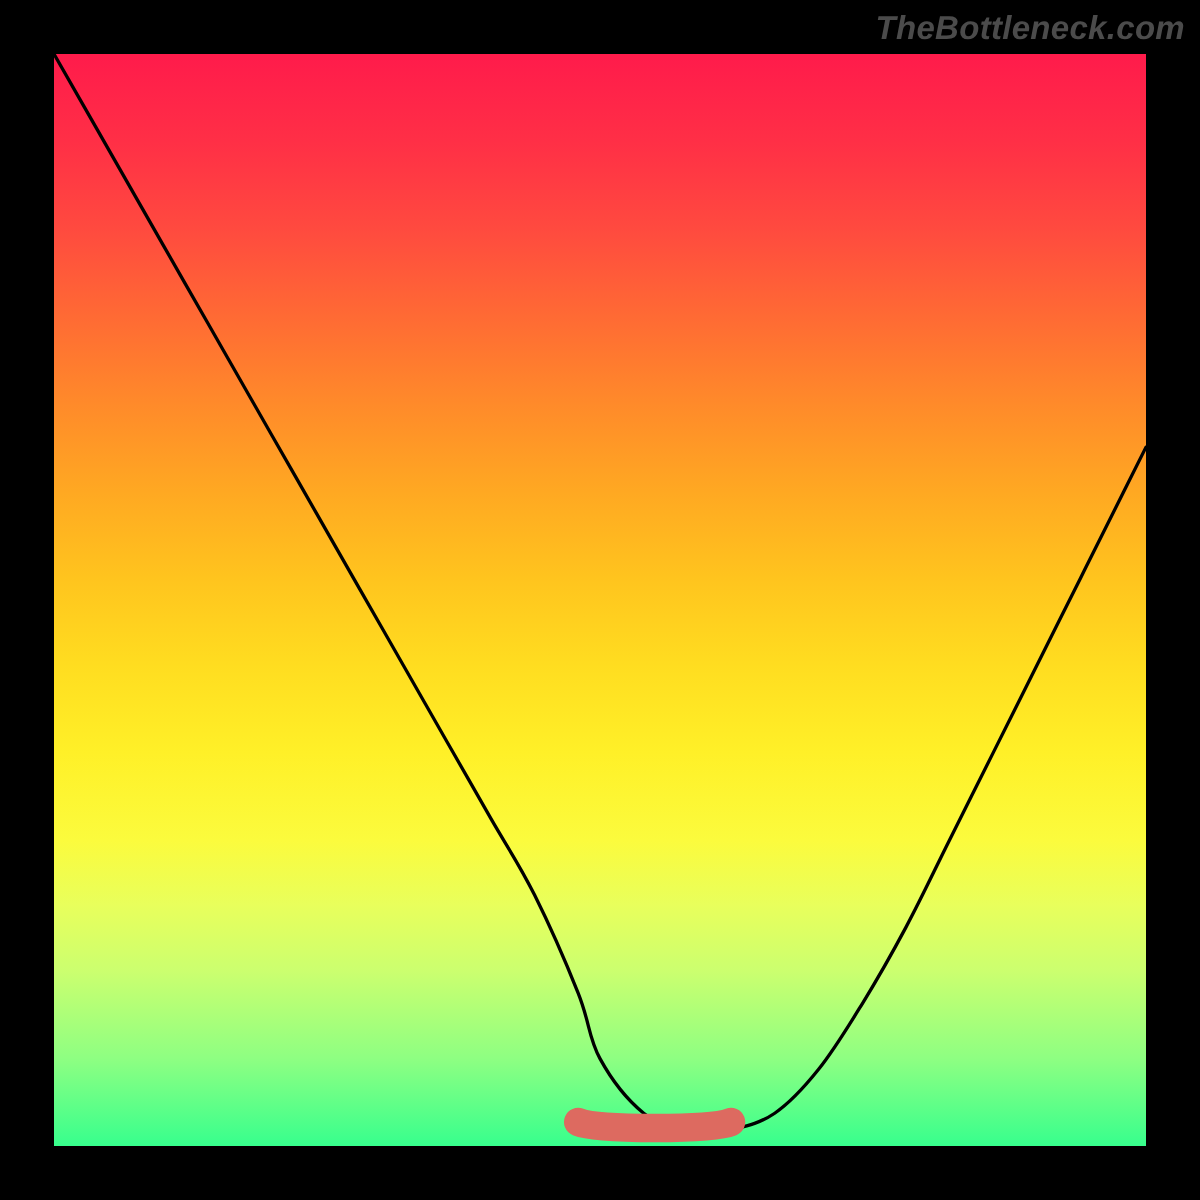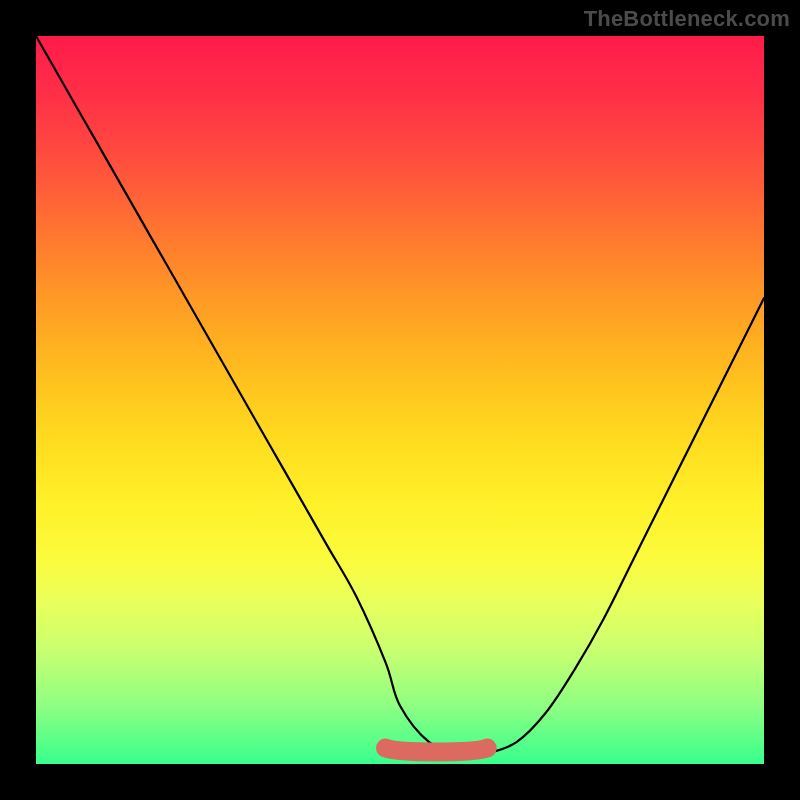--- a/index.html
+++ b/index.html
@@ -51,20 +51,21 @@
   }
   .watermark {
     position: absolute;
     top: 6px;
     right: 10px;
     font-size: 22px;
     font-weight: 600;
     color: #4b4b4b;
     letter-spacing: 0.2px;
     user-select: none;
+    font-style: italic;
   }
 </style>
 </head>
 <body>
 
 <div class="frame">
   <div class="watermark">TheBottleneck.com</div>
   <div class="plot-area">
     <svg viewBox="0 0 728 728">
       <path id="curve-path" fill="none" stroke="#000000" stroke-width="2.2" stroke-linecap="round" d="M 0 0 C 5.2416 9.172799999999986, 18.6368 32.61439999999993, 29.12 50.95999999999992 C 39.6032 69.30559999999991, 47.756800000000005 83.57439999999994, 58.24 101.91999999999996 C 68.7232 120.26559999999998, 76.8768 134.53439999999998, 87.36 152.88 C 97.8432 171.22560000000001, 105.99680000000001 185.49440000000004, 116.48 203.84000000000003 C 126.9632 222.18560000000002, 135.11679999999998 236.45440000000002, 145.6 254.8 C 156.0832 273.1456, 164.2368 287.41440000000006, 174.72 305.76000000000005 C 185.2032 324.10560000000004, 193.35680000000002 338.3744, 203.84000000000003 356.71999999999997 C 214.32320000000004 375.06559999999996, 222.47680000000003 389.3344, 232.96 407.68 C 243.4432 426.0256, 251.59679999999997 440.2944, 262.08 458.64 C 272.5632 476.9856, 280.7168 491.25440000000003, 291.2 509.6 C 301.6832 527.9456, 309.8368 539.5935999999999, 320.32 560.56 C 330.8032 581.5264, 341.5776 606.424, 349.44 626.0799999999999 C 357.3024 645.7359999999999, 356.1376 655.3456, 364 669.76 C 371.8624 684.1744, 382.6368 697.6424, 393.12 706.16 C 403.6032 714.6776, 414.3776 715.1144, 422.23999999999995 717.08 C 430.10239999999993 719.0456, 431.5584 717.08, 436.8 717.08 C 442.0416 717.08, 443.49760000000003 719.0456, 451.36 717.08 C 459.2224 715.1144, 469.9968 713.3672, 480.48 706.16 C 490.96320000000003 698.9527999999999, 499.11679999999996 690.144, 509.59999999999997 677.04 C 520.0831999999999 663.9359999999999, 528.2368 650.3952, 538.72 633.36 C 549.2032 616.3248, 557.3568 602.056, 567.84 582.4 C 578.3232 562.7439999999999, 586.4767999999999 545.1264, 596.9599999999999 524.16 C 607.4431999999999 503.19359999999995, 615.5968 486.8864, 626.08 465.92 C 636.5632 444.95360000000005, 644.7168 428.6464, 655.2 407.68 C 665.6832 386.7136, 673.8367999999999 370.4064, 684.3199999999999 349.44 C 694.8032 328.4736, 705.5776 306.9248, 713.4399999999999 291.2 C 721.3023999999999 275.4752, 725.3792 267.3216, 728 262.08"></path>

